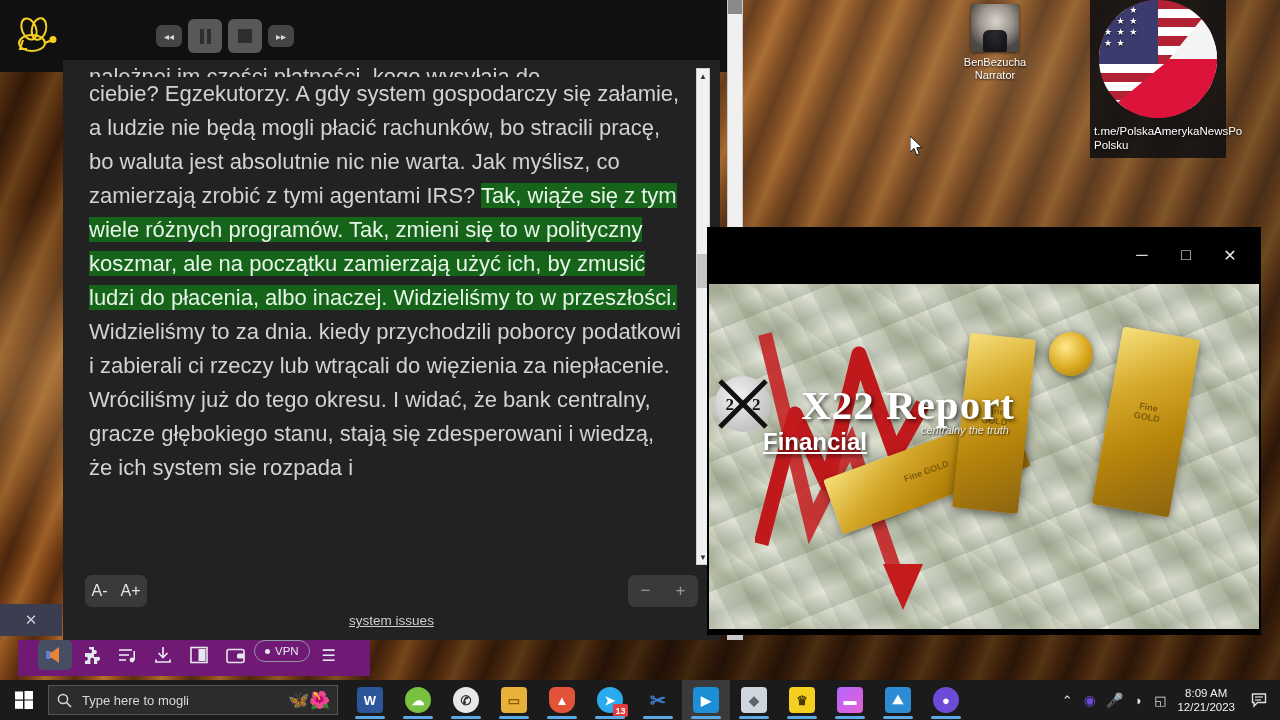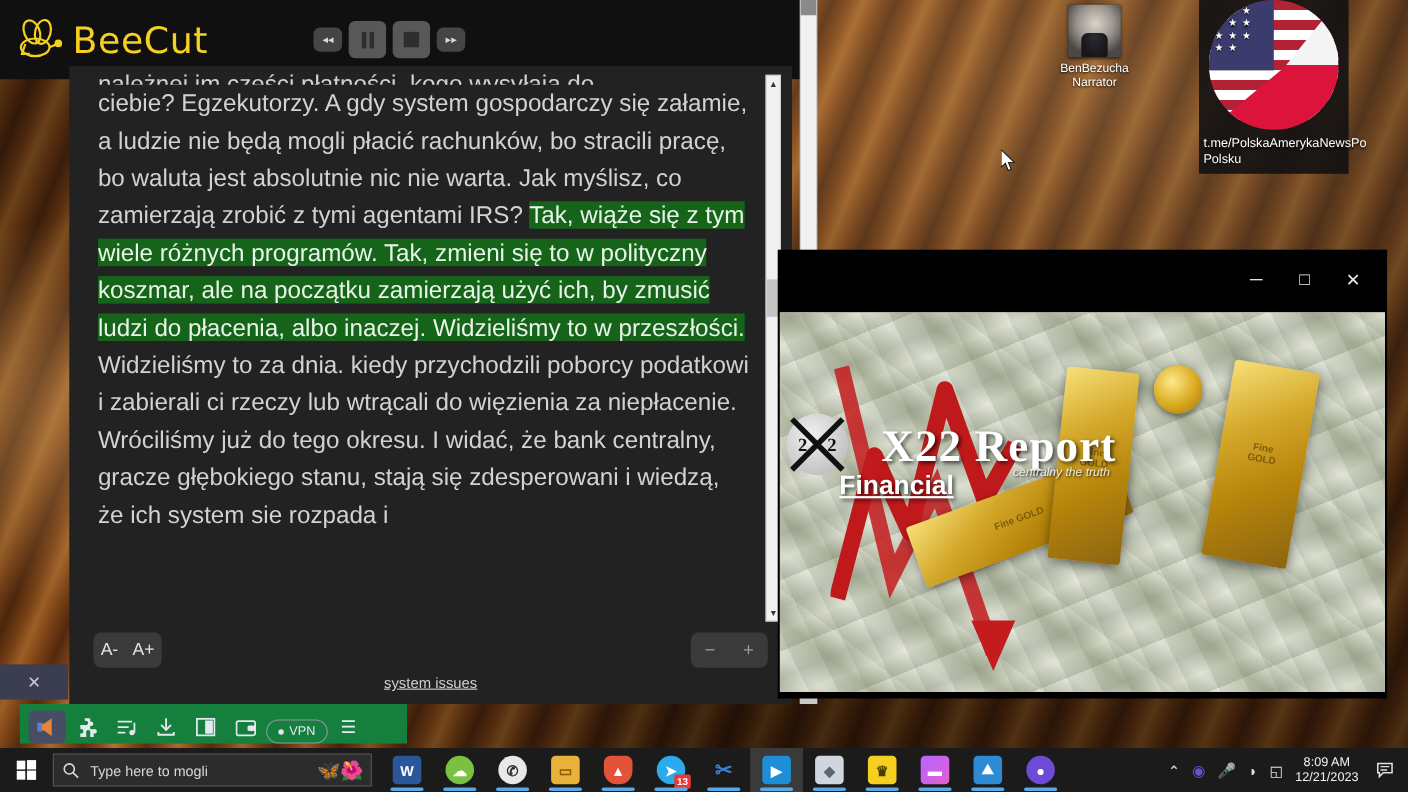--- a/index.html
+++ b/index.html
@@ -140,22 +140,22 @@
 
   
   #outer-scroll{
     position:absolute;left:727px;top:0;width:16px;height:640px;background:#c9c9c9;
   }
   #outer-thumb{ position:absolute;left:1px;top:0px;width:14px;height:14px;background:#8a8a8a; }
   #outer-track-light{ position:absolute;left:1px;top:14px;width:14px;height:226px;background:#f0f0f0; }
 
   
   #brave-strip{
-    position:absolute;left:18px;top:640px;width:352px;height:36px;background:#15803d;
-    display:flex;align-items:flex-end;gap:2px;padding-left:8px;
+    position:absolute;left:18px;top:640px;width:352px;height:36px;background:#701a75;
+    display:flex;align-items:flex-start;gap:2px;padding-left:20px;
   }
   .bicon{ width:34px;height:30px;display:flex;align-items:center;justify-content:center;color:#e6e8f0; }
   .bicon.active{ background:#474d63;border-radius:5px; }
   #vpn-chip{
     display:flex;align-items:center;gap:5px;height:22px;padding:0 10px;border:1px solid #8f94a8;
     border-radius:11px;color:#e6e8f0;font-size:11.5px;
   }
   #vpn-chip .dot{ width:5px;height:5px;border-radius:50%;background:#e6e8f0; }
 
   
@@ -288,21 +288,20 @@
       <svg width="46" height="40" viewBox="0 0 46 40">
         <g fill="none" stroke="#f5d020" stroke-width="2">
           <ellipse cx="15" cy="13" rx="7" ry="11" transform="rotate(-22 15 13)"></ellipse>
           <ellipse cx="25" cy="13" rx="7" ry="11" transform="rotate(14 25 13)"></ellipse>
           <ellipse cx="18" cy="27" rx="13" ry="8"></ellipse>
           <path d="M9 24 L6 33 L13 33"></path>
           <path d="M31 27 L38 24"></path>
           <circle cx="39" cy="23.5" r="2.5" fill="#f5d020"></circle>
         </g>
       </svg>
-      <span class="word">BeeCut</span>
     </div>
     <div id="beecut-ctrls">
       <div class="ctl small">
           <span>◂◂</span>
         </div>
       <div class="ctl big">
           <span class="bar2">
             <i></i>
             <i></i>
           </span>

